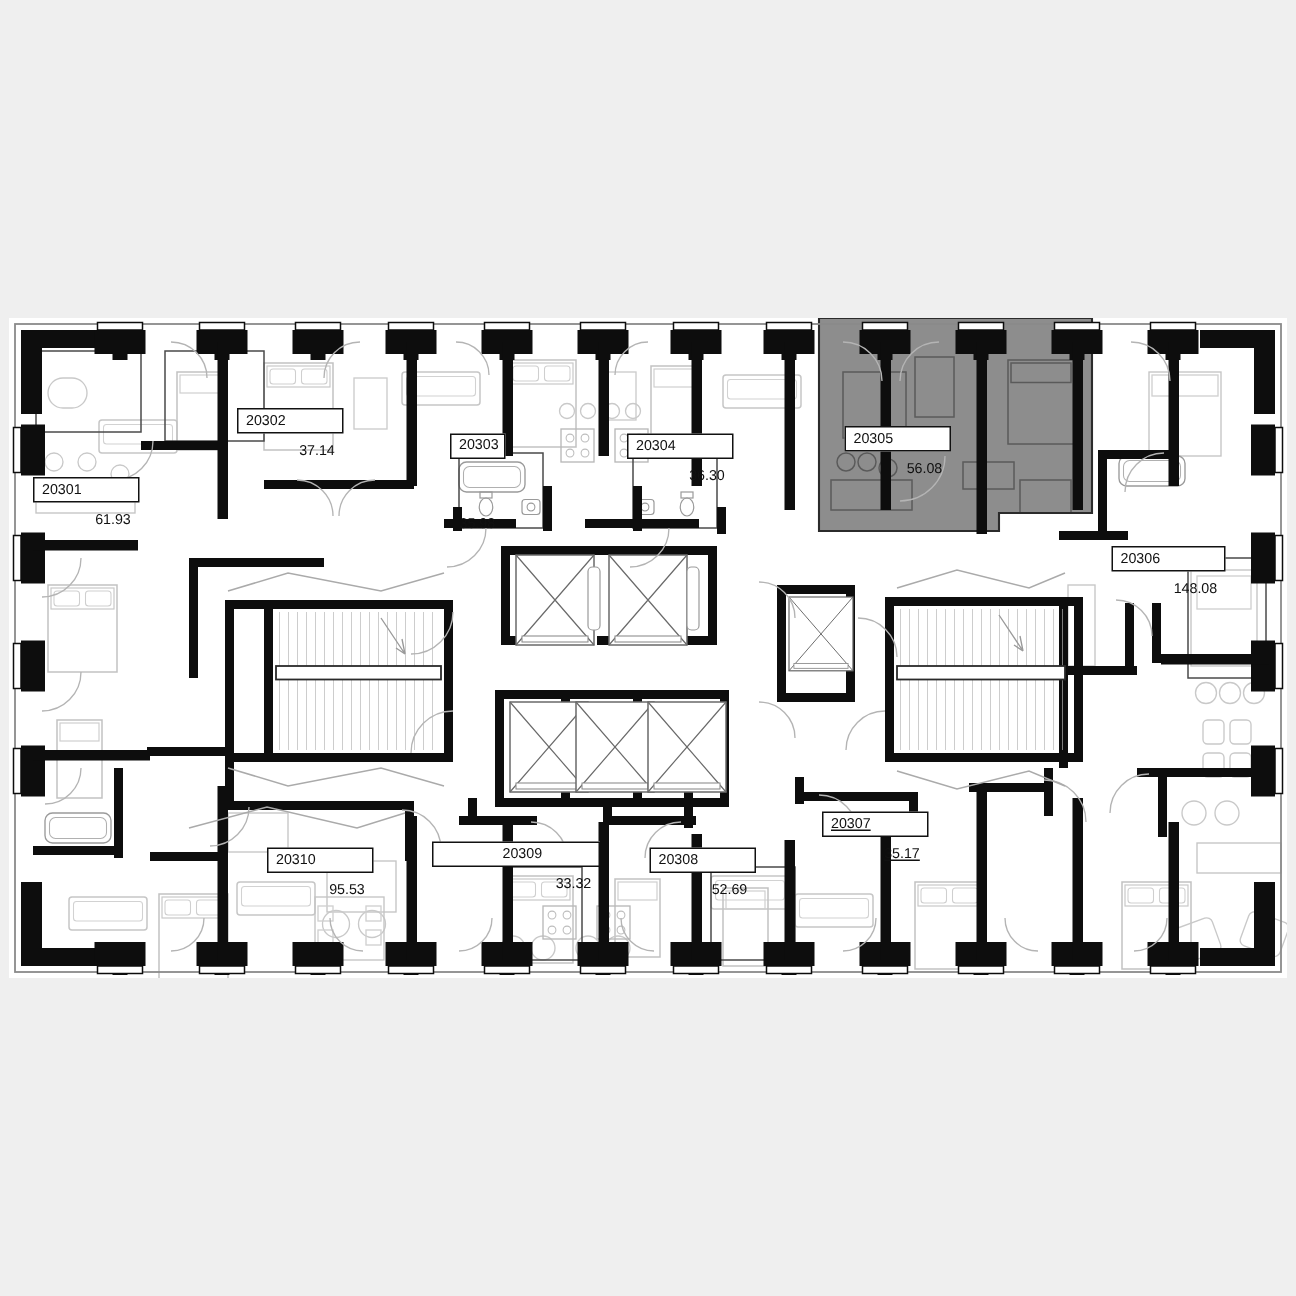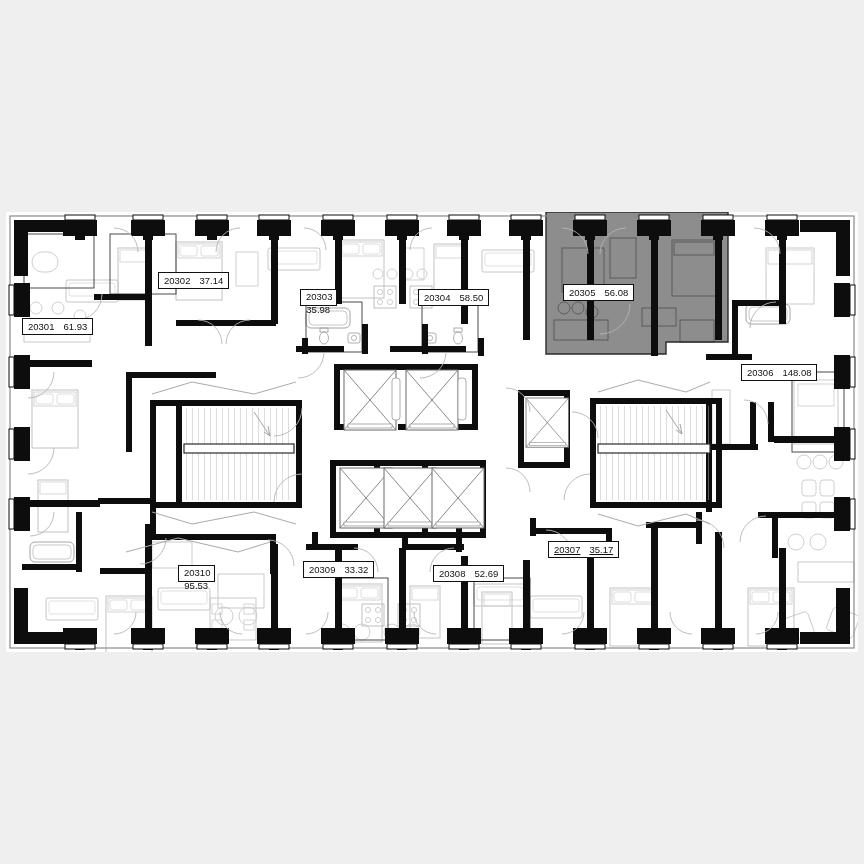--- a/index.html
+++ b/index.html
@@ -30,21 +30,21 @@
     border:1px solid #111;
     height:15px;
     font-size:9.5px;
     line-height:13px;
     color:#111;
     white-space:nowrap;
     z-index:40;
   }
   .ulabel .num{padding:0 4px 0 5px;}
   .ulabel .sep{width:1px;background:#111;}
-  .ulabel .area{padding:0 5px 0 4px;}
+  .ulabel .area{padding:0 5px 0 4px;margin-top:40px;}
 </style>
 </head>
 <body>
 
 <div id="stage">
 
   <div id="plan">
 
     <svg id="planSvg" viewBox="0 0 852 440" xmlns="http://www.w3.org/2000/svg">
 
@@ -468,21 +468,21 @@
 
     <div class="ulabel" style="left:294px;top:77px;flex-direction:column;">
       <span class="num">20303</span>
       <span class="sep"></span>
       <span class="area">35.98</span>
     </div>
 
     <div class="ulabel" style="left:412px;top:77px;">
       <span class="num">20304</span>
       <span class="sep"></span>
-      <span class="area">58.50</span>
+      <span class="area">36.30</span>
     </div>
 
     <div class="ulabel" style="left:557px;top:72px;">
       <span class="num">20305</span>
       <span class="sep"></span>
       <span class="area">56.08</span>
     </div>
 
     <div class="ulabel" style="left:735px;top:152px;">
       <span class="num">20306</span>
@@ -495,26 +495,26 @@
       <span class="sep"></span>
       <span class="area">35.17</span>
     </div>
 
     <div class="ulabel" style="left:427px;top:353px;">
       <span class="num">20308</span>
       <span class="sep"></span>
       <span class="area">52.69</span>
     </div>
 
-    <div class="ulabel" style="left:297px;top:349px;">
+    <div class="ulabel" style="left:282px;top:349px;padding-left:41px;">
       <span class="num">20309</span>
       <span class="sep"></span>
       <span class="area">33.32</span>
     </div>
 
-    <div class="ulabel" style="left:172px;top:353px;flex-direction:column;">
+    <div class="ulabel" style="left:172px;top:353px;">
       <span class="num">20310</span>
       <span class="sep"></span>
       <span class="area">95.53</span>
     </div>
 
   </div>
 </div>
 
 </body></html>

